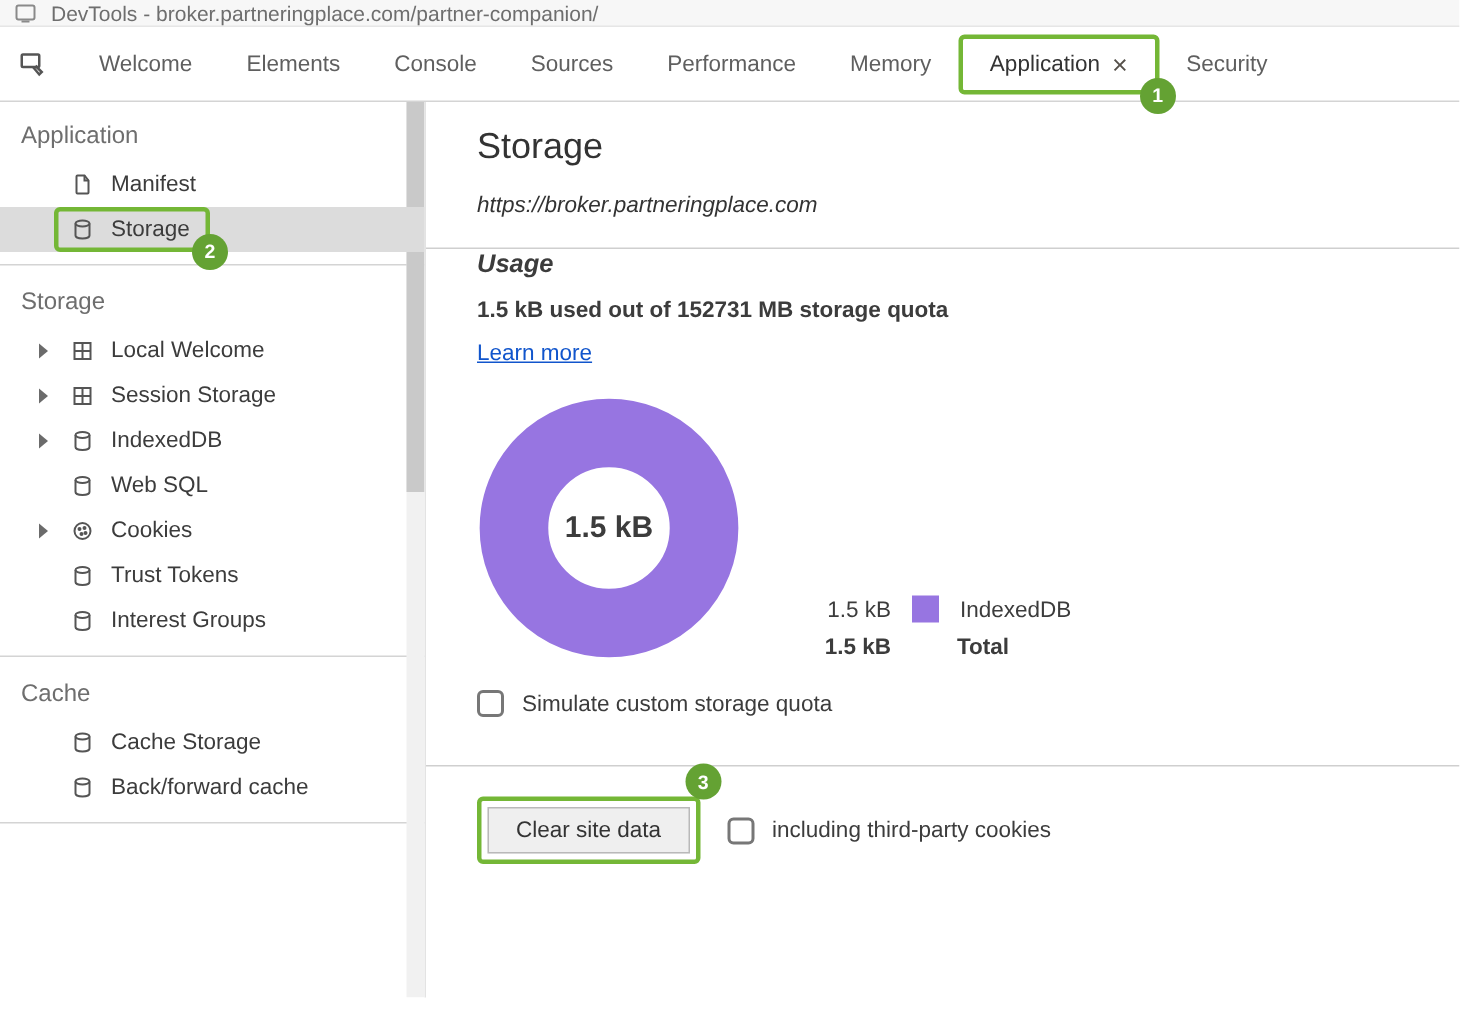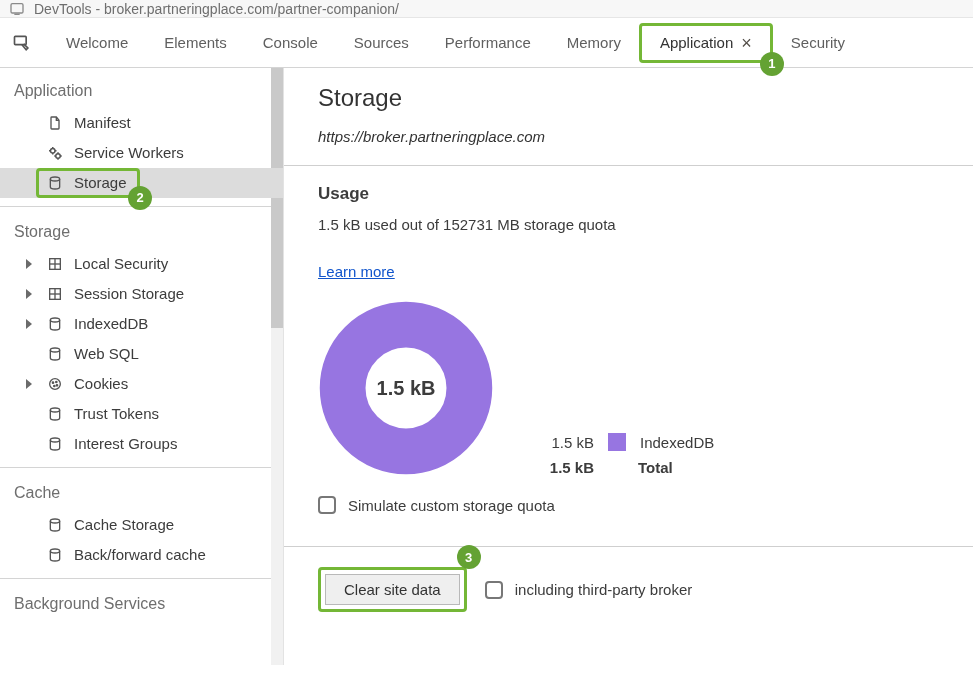--- a/index.html
+++ b/index.html
@@ -168,25 +168,25 @@
       font-style: italic;
     }
     .hr {
       height: 1px;
       background: #cfcfcf;
       margin: 0 -2px 0 -34px;
       width: calc(100% + 36px);
     }
     .section-title {
       font-weight: 700;
-      margin-top: 18px;
       margin-bottom: 12px;
       font-size: 17px;
-    }
-    .usage-line { margin-bottom: 30px; }
+      font-style: italic;
+    }
+    .usage-line { margin-bottom: 12px; font-weight: bold; }
     .learnmore {
       color: #1155cc;
       text-decoration: underline;
       cursor: pointer;
     }
     .donut-row {
       display: flex;
       align-items: flex-end;
       gap: 40px;
       margin-top: 20px;
@@ -295,30 +295,20 @@
       <div class="side-heading">Application</div>
       <div class="side-item">
         <span class="icon">
             <svg viewBox="0 0 24 24" width="16" height="16" fill="none" stroke="#555" stroke-width="2">
               <path d="M14 3H7a1 1 0 00-1 1v16a1 1 0 001 1h10a1 1 0 001-1V8l-4-5z"></path>
               <path d="M14 3v5h4"></path>
             </svg>
           </span>
         <span>Manifest</span>
       </div>
-      <div class="side-item">
-        <span class="icon">
-            <svg viewBox="0 0 24 24" width="18" height="18" fill="none" stroke="#555" stroke-width="2">
-              <circle cx="9" cy="9" r="3"></circle>
-              <circle cx="16" cy="16" r="3"></circle>
-              <path d="M9 4v2M9 12v2M4 9h2M12 9h2M16 11v2M16 19v2M11 16h2M19 16h2"></path>
-            </svg>
-          </span>
-        <span>Service Workers</span>
-      </div>
       <div class="side-item selected" style="position:relative;">
         <div class="highlight-box storage-highlight"></div>
         <span class="icon">
             <svg viewBox="0 0 24 24" width="16" height="16" fill="none" stroke="#555" stroke-width="2">
               <ellipse cx="12" cy="6" rx="7" ry="3"></ellipse>
               <path d="M5 6v12c0 1.7 3.1 3 7 3s7-1.3 7-3V6"></path>
             </svg>
           </span>
         <span>Storage</span>
         <div class="badge" style="left:128px; top:18px;">2</div>
@@ -328,21 +318,21 @@
 
       <div class="side-heading">Storage</div>
       <div class="side-item with-arrow">
         <span class="icon">
             <svg viewBox="0 0 24 24" width="16" height="16" fill="none" stroke="#555" stroke-width="2">
               <rect x="4" y="4" width="16" height="16"></rect>
               <line x1="4" y1="12" x2="20" y2="12"></line>
               <line x1="12" y1="4" x2="12" y2="20"></line>
             </svg>
           </span>
-        <span>Local Security</span>
+        <span>Local Welcome</span>
       </div>
       <div class="side-item with-arrow">
         <span class="icon">
             <svg viewBox="0 0 24 24" width="16" height="16" fill="none" stroke="#555" stroke-width="2">
               <rect x="4" y="4" width="16" height="16"></rect>
               <line x1="4" y1="12" x2="20" y2="12"></line>
               <line x1="12" y1="4" x2="12" y2="20"></line>
             </svg>
           </span>
         <span>Session Storage</span>
@@ -412,21 +402,20 @@
         <span class="icon">
             <svg viewBox="0 0 24 24" width="16" height="16" fill="none" stroke="#555" stroke-width="2">
               <ellipse cx="12" cy="6" rx="7" ry="3"></ellipse>
               <path d="M5 6v12c0 1.7 3.1 3 7 3s7-1.3 7-3V6"></path>
             </svg>
           </span>
         <span>Back/forward cache</span>
       </div>
 
       <div class="side-divider"></div>
-      <div class="side-heading">Background Services</div>
     </div>
   </div>
 
   <div class="content">
     <h1>Storage</h1>
     <div class="origin">https://broker.partneringplace.com</div>
     <div class="hr"></div>
 
     <div class="section-title">Usage</div>
     <div class="usage-line">1.5 kB used out of 152731 MB storage quota</div>
@@ -461,17 +450,17 @@
 
     <div class="footer-row">
       <div class="btn-wrap">
         <div class="highlight-box btn-highlight">
           <button class="btn">Clear site data</button>
         </div>
         <div class="badge" style="right:-14px; top:-22px;">3</div>
       </div>
       <div style="display:flex; align-items:center; gap:12px;">
         <div class="checkbox"></div>
-        <span>including third-party broker</span>
+        <span>including third-party cookies</span>
       </div>
     </div>
   </div>
 </div>
 
 </body></html>

